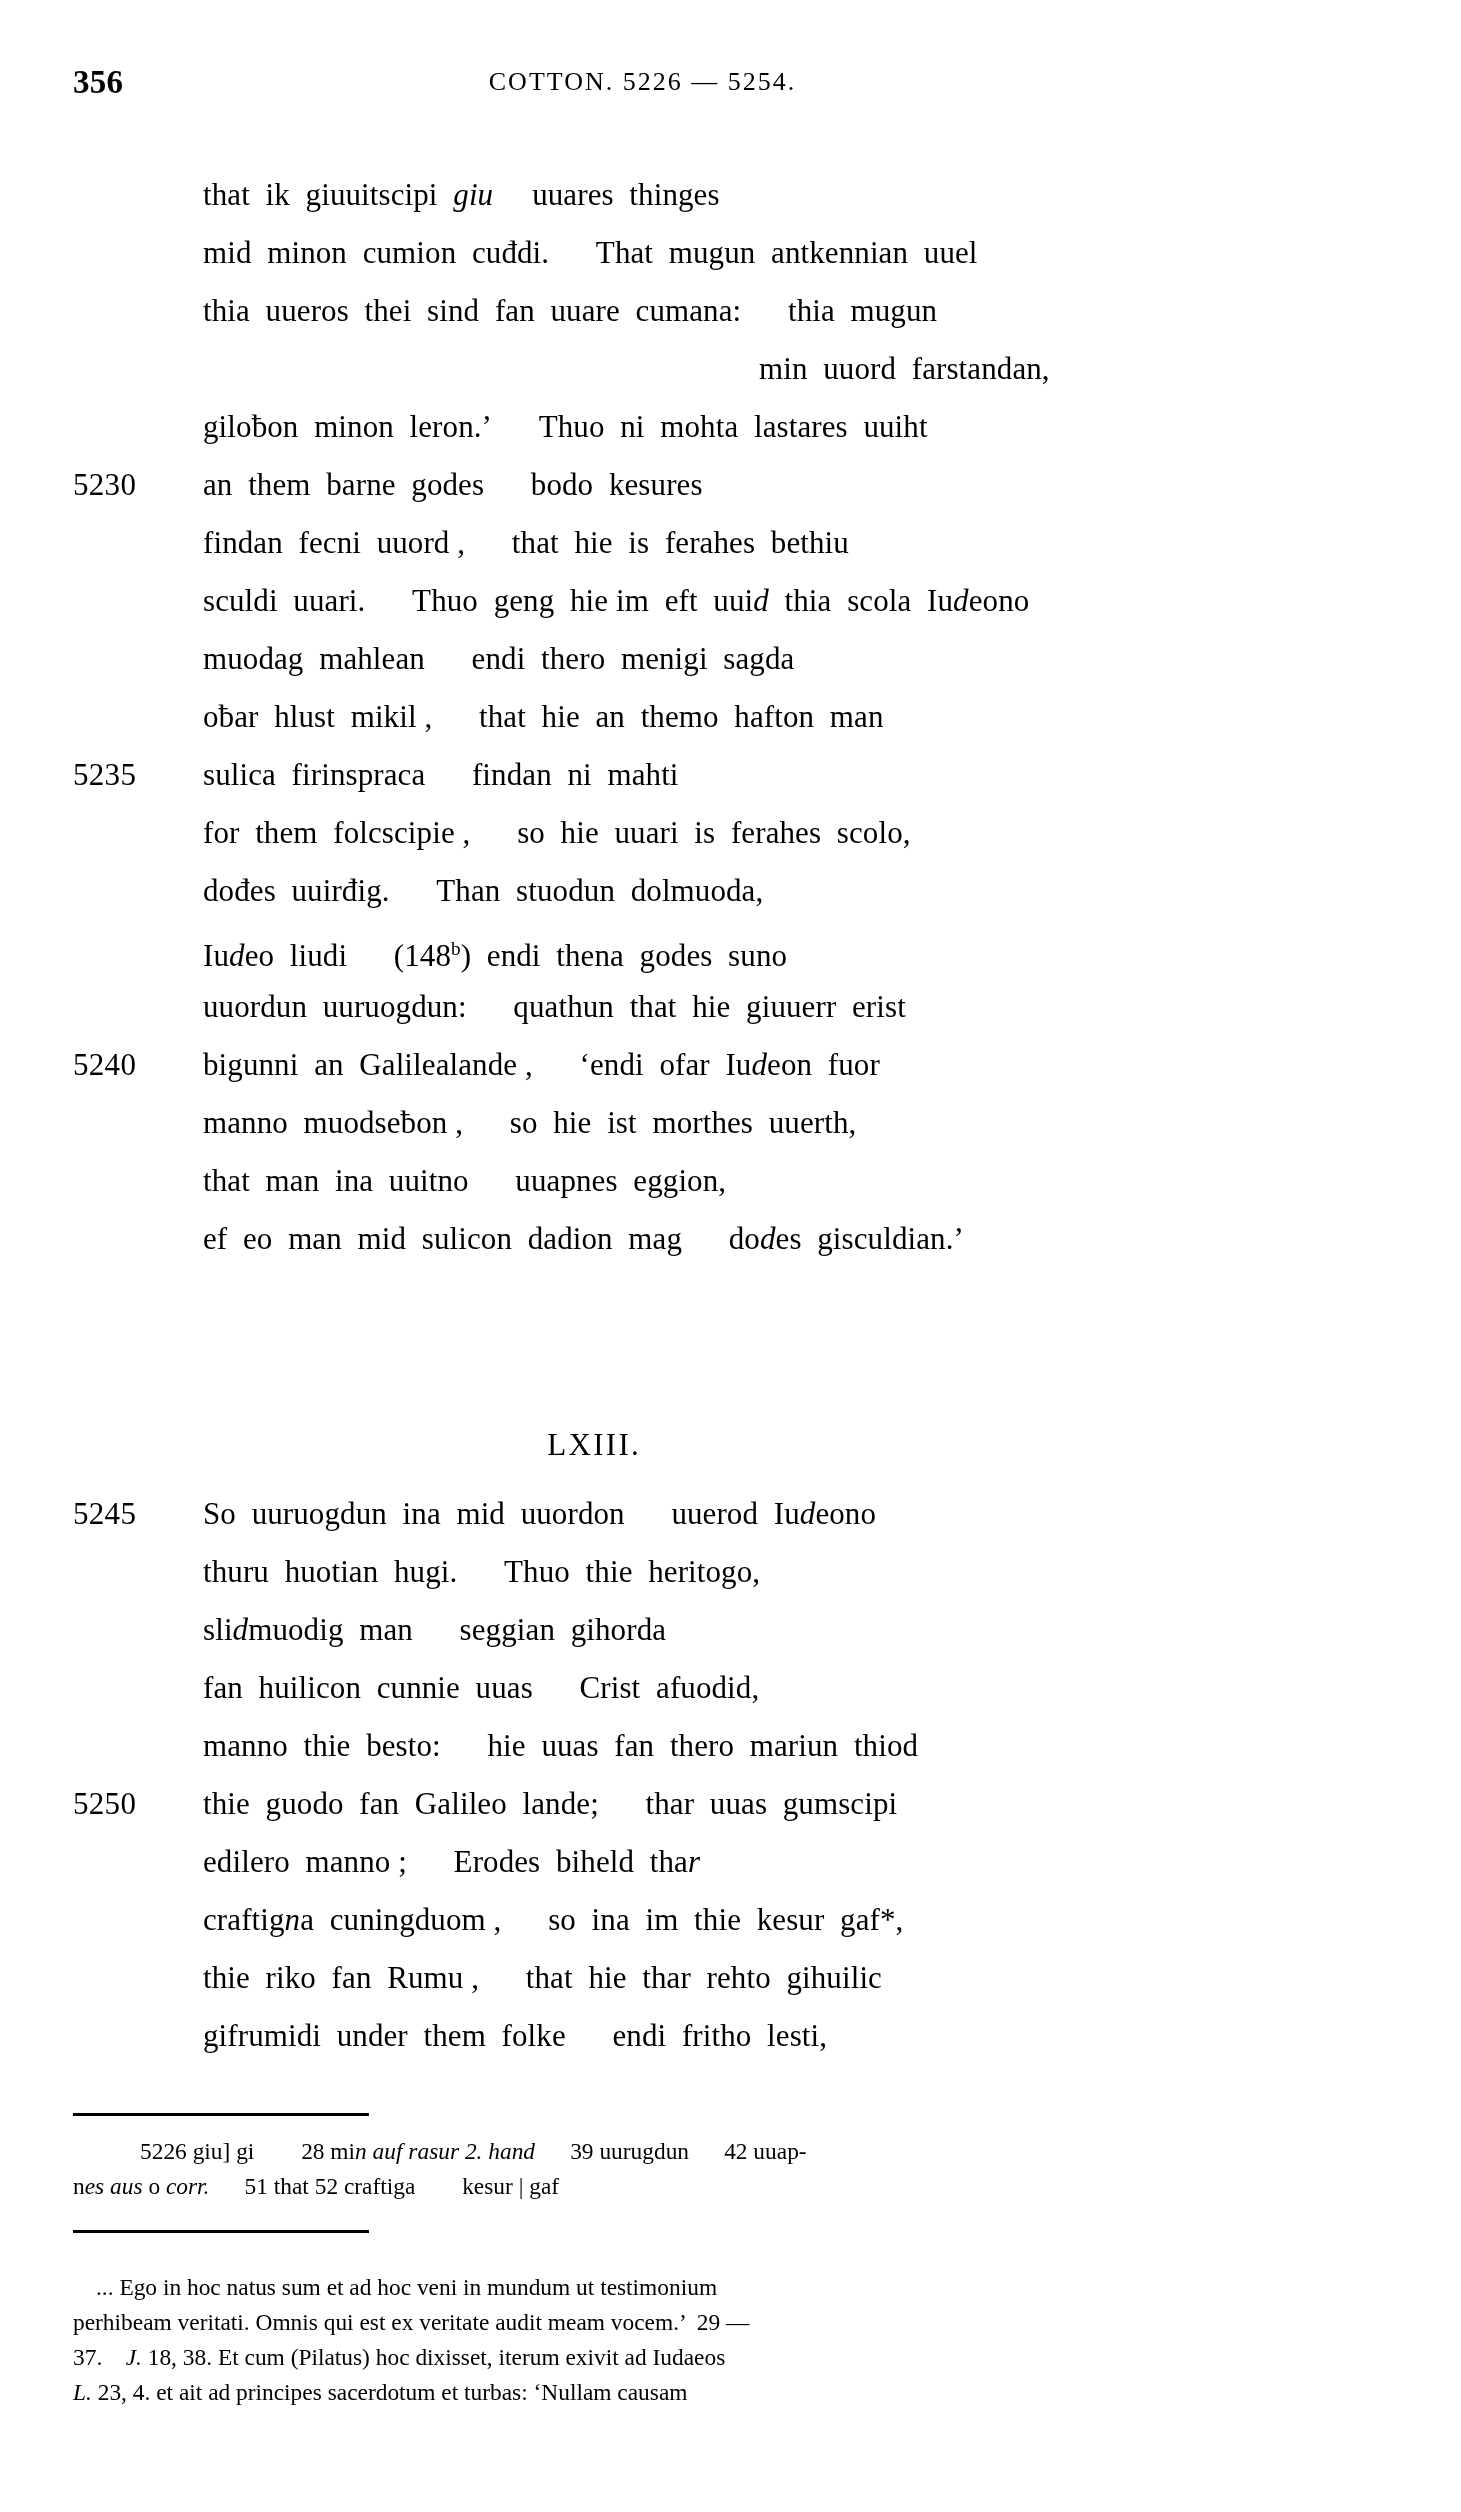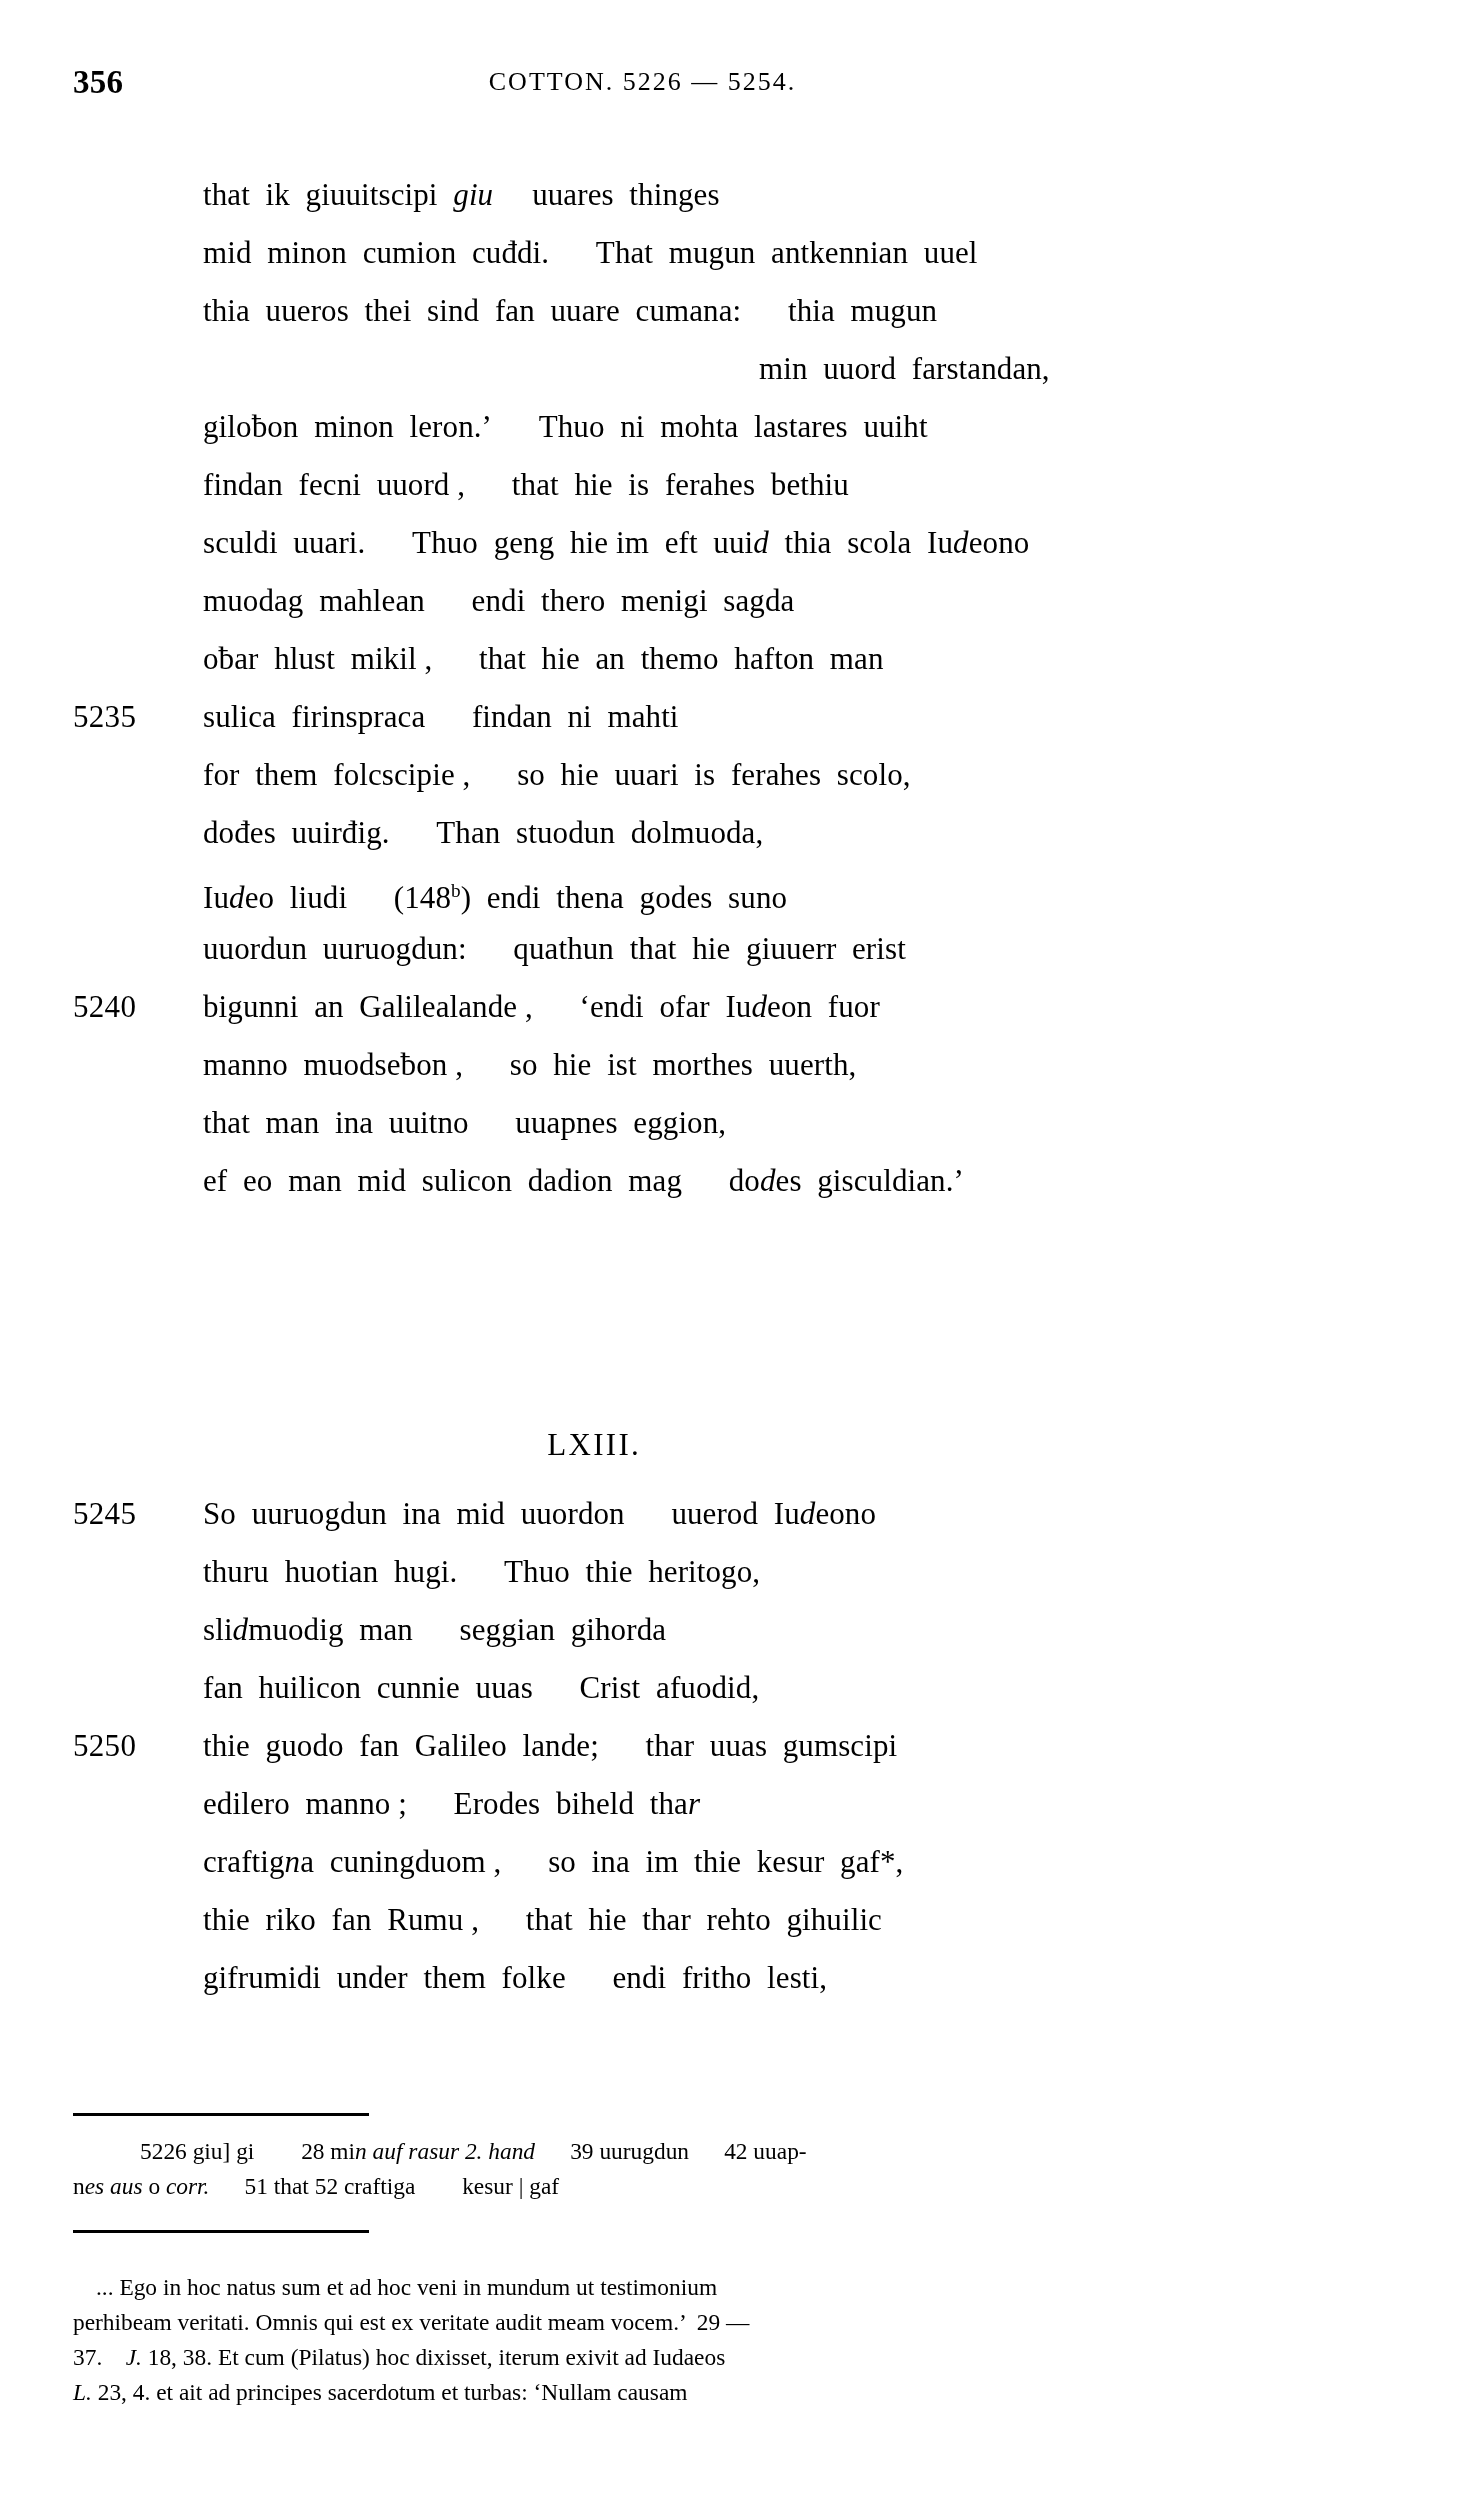--- a/index.html
+++ b/index.html
@@ -151,20 +151,21 @@
     <div class="folio">356</div>
     <div class="runtitle">COTTON. 5226 — 5254.</div>
   </div>
 
   <div class="verse">
       <div class="vline"><span class="vnum"></span><span class="vtext">that  ik  giuuitscipi  <i>giu</i>  uuares  thinges</span></div>
       <div class="vline"><span class="vnum"></span><span class="vtext">mid  minon  cumion  cuđdi.  That  mugun  antkennian  uuel</span></div>
       <div class="vline"><span class="vnum"></span><span class="vtext">thia  uueros  thei  sind  fan  uuare  cumana:  thia  mugun</span></div>
       <div class="vline"><span class="vnum"></span><span class="vtext hang">min  uuord  farstandan,</span></div>
       <div class="vline"><span class="vnum"></span><span class="vtext">giloƀon  minon  leron.’  Thuo  ni  mohta  lastares  uuiht</span></div>
+      <div class="vline"><span class="vnum">5230</span><span class="vtext">an  them  barne  godes  bodo  kesures</span></div>
       <div class="vline"><span class="vnum"></span><span class="vtext">findan  fecni  uuord ,  that  hie  is  ferahes  bethiu</span></div>
       <div class="vline"><span class="vnum"></span><span class="vtext">sculdi  uuari.  Thuo  geng  hie im  eft  uui<i>d</i>  thia  scola  Iu<i>d</i>eono</span></div>
       <div class="vline"><span class="vnum"></span><span class="vtext">muodag  mahlean  endi  thero  menigi  sagda</span></div>
       <div class="vline"><span class="vnum"></span><span class="vtext">oƀar  hlust  mikil ,  that  hie  an  themo  hafton  man</span></div>
       <div class="vline"><span class="vnum">5235</span><span class="vtext">sulica  firinspraca  findan  ni  mahti</span></div>
       <div class="vline"><span class="vnum"></span><span class="vtext">for  them  folcscipie ,  so  hie  uuari  is  ferahes  scolo,</span></div>
       <div class="vline"><span class="vnum"></span><span class="vtext">dođes  uuirđig.  Than  stuodun  dolmuoda,</span></div>
       <div class="vline"><span class="vnum"></span><span class="vtext">Iu<i>d</i>eo  liudi  (148<span class="sup">b</span>)  endi  thena  godes  suno</span></div>
       <div class="vline"><span class="vnum"></span><span class="vtext">uuordun  uuruogdun:  quathun  that  hie  giuuerr  erist</span></div>
       <div class="vline"><span class="vnum">5240</span><span class="vtext">bigunni  an  Galilealande ,  ‘endi  ofar  Iu<i>d</i>eon  fuor</span></div>
@@ -173,20 +174,21 @@
       <div class="vline"><span class="vnum"></span><span class="vtext">ef  eo  man  mid  sulicon  dadion  mag  do<i>d</i>es  gisculdian.’</span></div>
     </div>
 
   <div class="sect">LXIII.</div>
 
   <div class="verse2">
       <div class="vline"><span class="vnum">5245</span><span class="vtext">So  uuruogdun  ina  mid  uuordon  uuerod  Iu<i>d</i>eono</span></div>
       <div class="vline"><span class="vnum"></span><span class="vtext">thuru  huotian  hugi.  Thuo  thie  heritogo,</span></div>
       <div class="vline"><span class="vnum"></span><span class="vtext">sli<i>d</i>muodig  man  seggian  gihorda</span></div>
       <div class="vline"><span class="vnum"></span><span class="vtext">fan  huilicon  cunnie  uuas  Crist  afuodid,</span></div>
+      <div class="vline"><span class="vnum"></span><span class="vtext">manno  thie  besto:  hie  uuas  fan  thero  mariun  thiod</span></div>
       <div class="vline"><span class="vnum">5250</span><span class="vtext">thie  guodo  fan  Galileo  lande;  thar  uuas  gumscipi</span></div>
       <div class="vline"><span class="vnum"></span><span class="vtext">edilero  manno ;  Erodes  biheld  tha<i>r</i></span></div>
       <div class="vline"><span class="vnum"></span><span class="vtext">craftig<i>n</i>a  cuningduom ,  so  ina  im  thie  kesur  gaf<span class="ast">*</span>,</span></div>
       <div class="vline"><span class="vnum"></span><span class="vtext">thie  riko  fan  Rumu ,  that  hie  thar  rehto  gihuilic</span></div>
       <div class="vline"><span class="vnum"></span><span class="vtext">gifrumidi  under  them  folke  endi  fritho  lesti,</span></div>
     </div>
 
   <div class="rule rule-a"></div>
 
   <div class="apparatus"><span class="ind"></span>5226 giu] gi   28 mi<i>n auf rasur 2. hand</i>  39 uurugdun  42 uuap-

